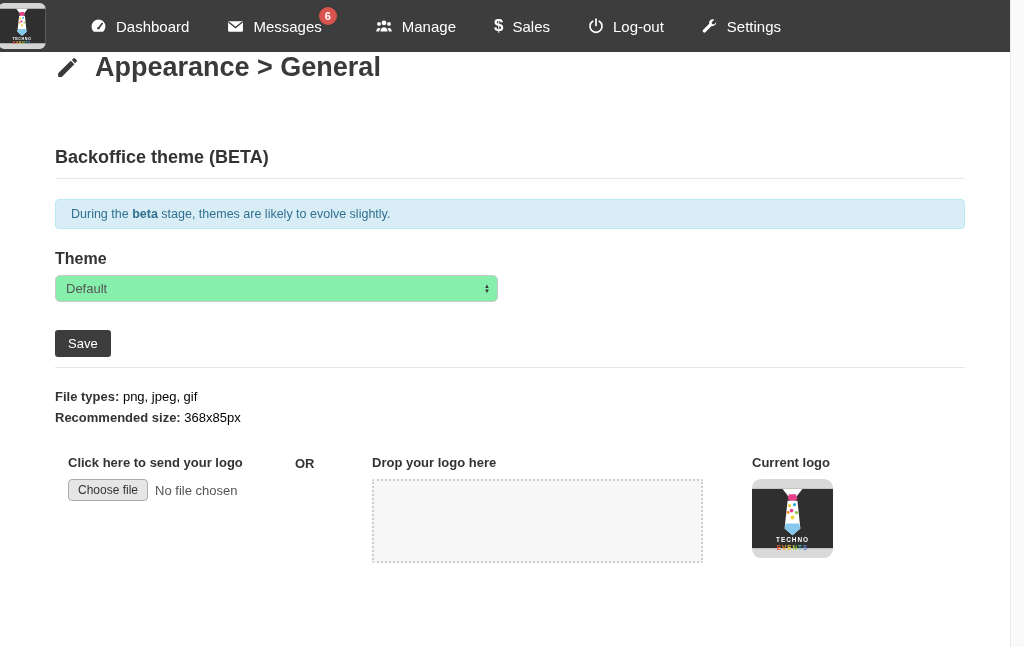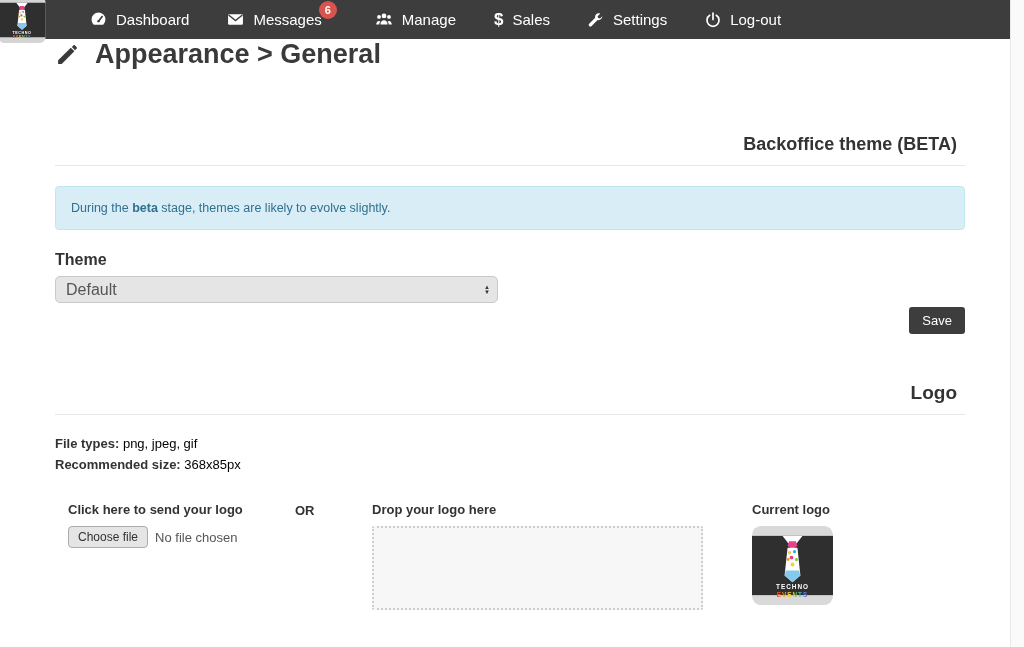--- a/index.html
+++ b/index.html
@@ -12,21 +12,21 @@
   }
 
   
   .scroll-track {
     position: absolute; top: 0; right: 0; bottom: 0;
     width: 14px; background: #fafafa; border-left: 1px solid #e9e9e9;
   }
 
   
   .navbar {
-    height: 39px; background: #3d3d3d;
+    height: 52px; background: #3d3d3d;
     margin-right: 14px;
     display: flex; align-items: center;
   }
   .brand {
     flex: none; width: 50px; height: 46px;
     margin: 1px 0 1px -3px; cursor: pointer;
   }
   .brand svg { display: block; width: 100%; height: 100%; }
   .nav-items { display: flex; align-items: center; margin-left: 24px; height: 48px; }
   .nav-item {
@@ -47,49 +47,49 @@
 
   
   .container { width: 910px; margin-left: 55px; }
 
   .page-title {
     display: flex; align-items: center;
     font-size: 27px; font-weight: bold; color: #3a3a3a;
   }
   .page-title .title-icon { display: inline-flex; margin-right: 15px; }
 
-  .section-heading { font-size: 18px; font-weight: bold; color: #333; margin: 8px; text-align: right; }
+  .section-heading { font-size: 18px; font-weight: bold; color: #333; margin: 0; }
   .heading-theme { margin-top: 64px; }
   .heading-logo  { margin-top: 48px; font-size: 19px; }
   hr.rule { border: none; border-top: 1px solid #e7e7e7; margin: 10px 0 0 0; }
 
   .alert-info {
     margin-top: 20px;
     background: #d9edf7; border: 1px solid #bce8f1; color: #31708f;
-    border-radius: 4px; padding: 14px 15px; font-size: 12.5px;
+    border-radius: 4px; padding: 7px 15px; font-size: 12.5px;
   }
   .alert-info b { font-weight: bold; }
 
   .form-label { font-size: 16px; font-weight: bold; margin: 21px 0 7px 0; }
   .select-wrap { position: relative; width: 443px; }
   .theme-select {
     width: 100%; height: 27px;
     border: 1px solid #c9c9c9; border-radius: 5px;
-    background: #e5e5e5; color: #555; font-size: 16px;
+    background: #86efac; color: #555; font-size: 13px;
     padding: 0 9px 0 10px;
     font-family: "Liberation Sans", sans-serif;
     -webkit-appearance: none; appearance: none; cursor: pointer;
   }
   .select-arrows {
     position: absolute; right: 8px; top: 50%; transform: translateY(-50%);
     display: flex; flex-direction: column; align-items: center;
     font-size: 6px; line-height: 5px; color: #333; pointer-events: none;
   }
 
-  .save-row { display: flex; justify-content: flex-end; margin-top: 4px; }
+  .save-row { display: flex; justify-content: flex-start; margin-top: 28px; }
   .save-btn {
     background: #3d3d3d; color: #fff; border: none; border-radius: 3px;
     font-size: 13px; padding: 6px 13px; cursor: pointer;
     font-family: "Liberation Sans", sans-serif;
   }
 
   .meta { margin-top: 20px; font-size: 13px; line-height: 1.35; }
   .meta .meta-line { margin: 0 0 3px 0; }
   .meta b { color: #333; }
   .meta .meta-value { color: #000000; }
@@ -195,36 +195,36 @@
 
     <div class="nav-item">
       <span class="dollar-glyph">$</span>
       <span>Sales</span>
     </div>
 
 
     <div class="nav-item">
       <span class="nav-icon">
         <svg width="16" height="16" viewBox="0 0 16 16">
-          <path fill="#fff" d="M14.9 4.6c0-.3-.4-.5-.6-.3L12 6.6l-1.9-.5-.5-1.9 2.3-2.3c.2-.2.1-.6-.3-.6-.3-.1-.6-.1-.9-.1-2 0-3.6 1.6-3.6 3.6 0 .3 0 .6.1.9l-6 6c-.7.7-.7 1.7 0 2.4.7.7 1.7.7 2.4 0l6-6c.3.1.6.1.9.1 2 0 3.6-1.6 3.6-3.6 0-.3 0-.6-.2-1z"></path>
-        </svg>
-      </span>
-      <span>Settings</span>
-    </div>
-
-    <div class="nav-item">
-      <span class="nav-icon">
-        <svg width="16" height="16" viewBox="0 0 16 16">
           <g stroke="#fff" stroke-width="1.7" fill="none" stroke-linecap="round">
             <path d="M8 1.2v6.3"></path>
             <path d="M4.7 3.3a6 6 0 1 0 6.6 0"></path>
           </g>
         </svg>
       </span>
       <span>Log-out</span>
+    </div>
+
+    <div class="nav-item">
+      <span class="nav-icon">
+        <svg width="16" height="16" viewBox="0 0 16 16">
+          <path fill="#fff" d="M14.9 4.6c0-.3-.4-.5-.6-.3L12 6.6l-1.9-.5-.5-1.9 2.3-2.3c.2-.2.1-.6-.3-.6-.3-.1-.6-.1-.9-.1-2 0-3.6 1.6-3.6 3.6 0 .3 0 .6.1.9l-6 6c-.7.7-.7 1.7 0 2.4.7.7 1.7.7 2.4 0l6-6c.3.1.6.1.9.1 2 0 3.6-1.6 3.6-3.6 0-.3 0-.6-.2-1z"></path>
+        </svg>
+      </span>
+      <span>Settings</span>
     </div>
 
   </div>
 </div>
 
 <div class="container">
 
   <div class="page-title">
     <span class="title-icon">
       <svg width="25" height="25" viewBox="0 0 16 16">
@@ -249,21 +249,20 @@
     <span class="select-arrows">
       <span>▲</span>
       <span>▼</span>
     </span>
   </div>
 
   <div class="save-row">
     <button class="save-btn">Save</button>
   </div>
 
-  <h2 class="section-heading heading-logo">Logo</h2>
   <hr class="rule">
 
   <div class="meta">
     <div class="meta-line">
       <b>File types:</b><span class="meta-value"> png, jpeg, gif</span>
     </div>
     <div class="meta-line">
       <b>Recommended size:</b><span class="meta-value"> 368x85px</span>
     </div>
   </div>

